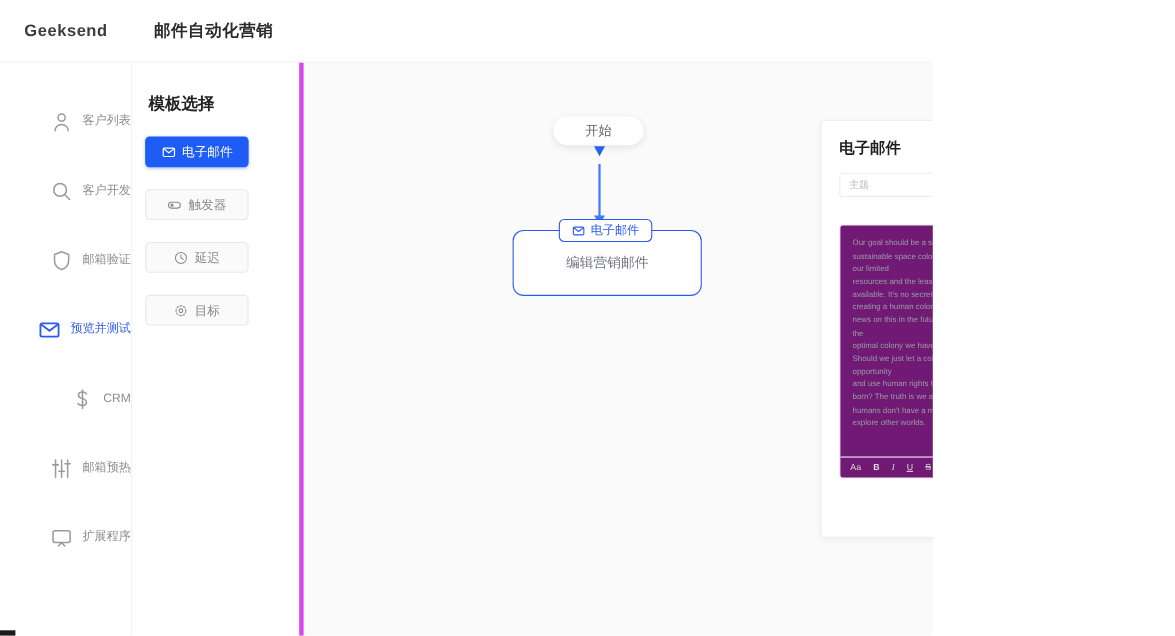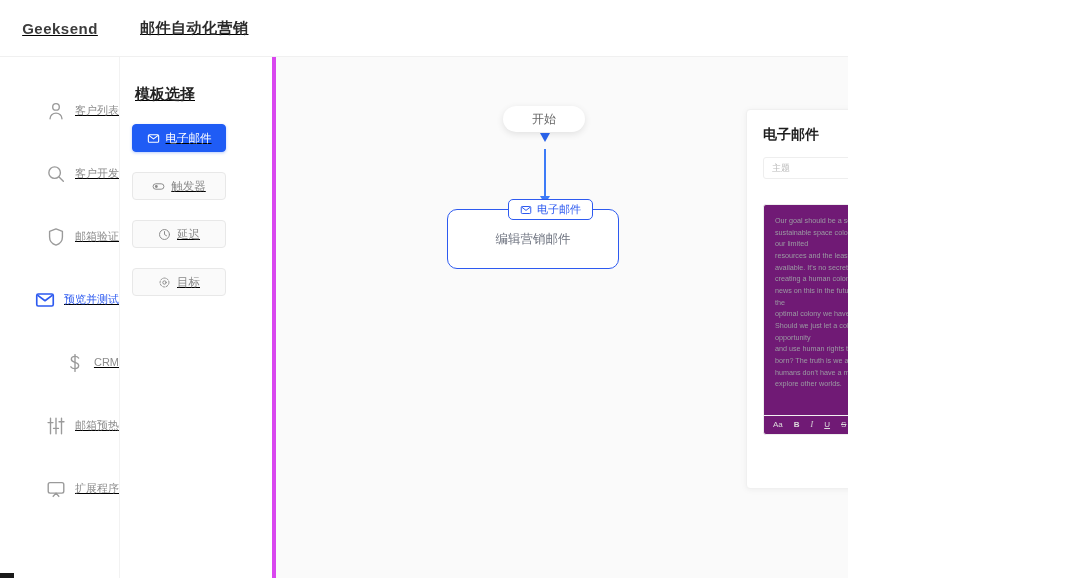--- a/index.html
+++ b/index.html
@@ -2,21 +2,21 @@
 <html><head>
 <meta charset="utf-8">
 <style>
   * { box-sizing: border-box; margin: 0; padding: 0; }
   html, body {
     width: 1068px; height: 578px;
     font-family: "Liberation Sans", "DejaVu Sans", sans-serif;
     background: #ffffff;
     overflow: hidden;
   }
-  .app { width: 848px; height: 578px; display: flex; flex-direction: column; background:#fff; position: relative; text-decoration: underline; }
+  .app { width: 848px; height: 578px; display: flex; flex-direction: column; background:#fff; position: relative; }
 
   
   .header {
     height: 57px; flex: 0 0 57px;
     display: flex; align-items: center;
     background: #ffffff;
     border-bottom: 1px solid #f0f0f0;
   }
   .logo {
     width: 120px; text-align: center;
@@ -95,21 +95,21 @@
     border-top: 9px solid #2a62e8;
   }
   .connector .head-bot {
     position: absolute; left: 0px; top: 63px; width: 0; height: 0;
     border-left: 5px solid transparent; border-right: 5px solid transparent;
     border-top: 8px solid #3d7bf7;
   }
 
   
   .email-node {
-    position: absolute; left: 171px; top: 152px;
+    position: absolute; left: 190px; top: 152px;
     width: 172px; height: 60px;
     background: #ffffff; border: 1.5px solid #2d5af0; border-radius: 10px;
     display: flex; align-items: center; justify-content: center;
     font-size: 12.5px; color: #6f7480; cursor: pointer;
   }
   .email-node-badge {
     position: absolute; left: 232px; top: 142px;
     width: 85px; height: 21px;
     background: #ffffff; border: 1.5px solid #2d5af0; border-radius: 5px;
     display: flex; align-items: center; justify-content: center; gap: 5px;

